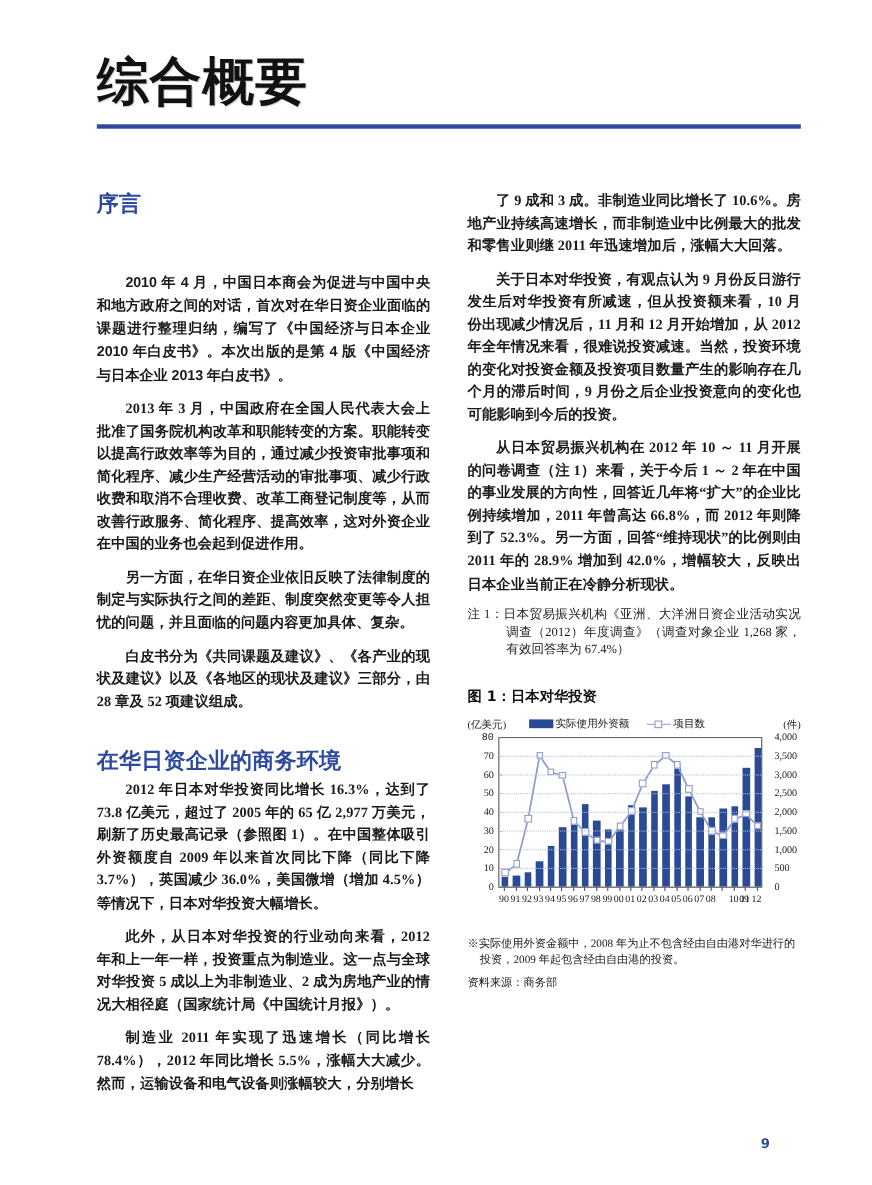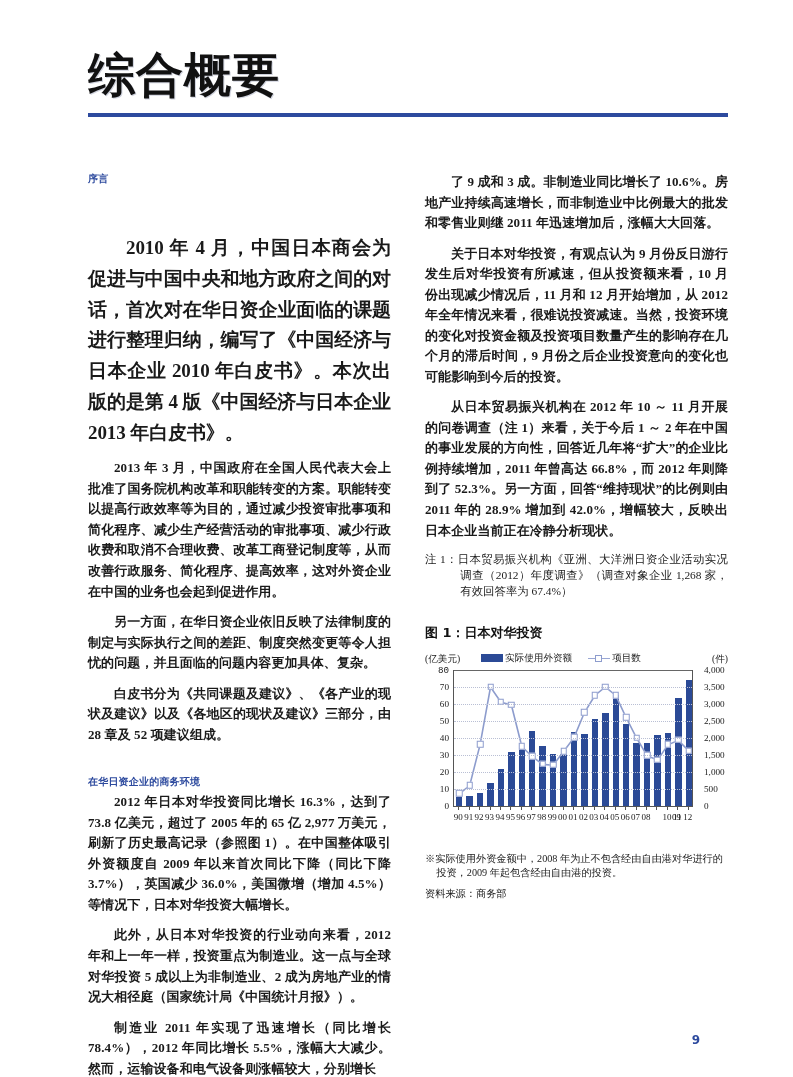--- a/index.html
+++ b/index.html
@@ -57,21 +57,21 @@
     width: 640px;
     display: flex;
     gap: 34px;
   }
   .col {
     width: 303px;
   }
 
   h2.sec-head {
     font-family: "DejaVu Sans", "Liberation Sans", sans-serif;
-    font-size: 10px;
+    font-size: 20px;
     font-weight: bold;
     color: #2d4a9e;
     margin: 0 0 4px 0;
     line-height: 1.3;
     letter-spacing: 0.2px;
   }
   h2.sec-head.spaced {
     margin-top: 30px;
   }
 
@@ -81,23 +81,23 @@
     line-height: 1.58;
     margin: 0 0 10px 0;
     text-indent: 2em;
     text-align: justify;
     text-justify: inter-ideograph;
     color: #1a1a1a;
     letter-spacing: 0.1px;
     font-weight: bold;
   }
   p.body.strong {
-    font-family: Liberation Serif, serif;
-    font-weight: bold;
-    font-size: 19px;
+    font-family: Liberation Sans, sans-serif;
+    font-weight: bold;
+    font-size: 13px;
     line-height: 1.62;
     letter-spacing: -0.1px;
     margin-top: 48px;
   }
 
   
   .footnote {
     font-family: "Liberation Serif", "DejaVu Serif", serif;
     font-size: 11.4px;
     line-height: 1.42;

